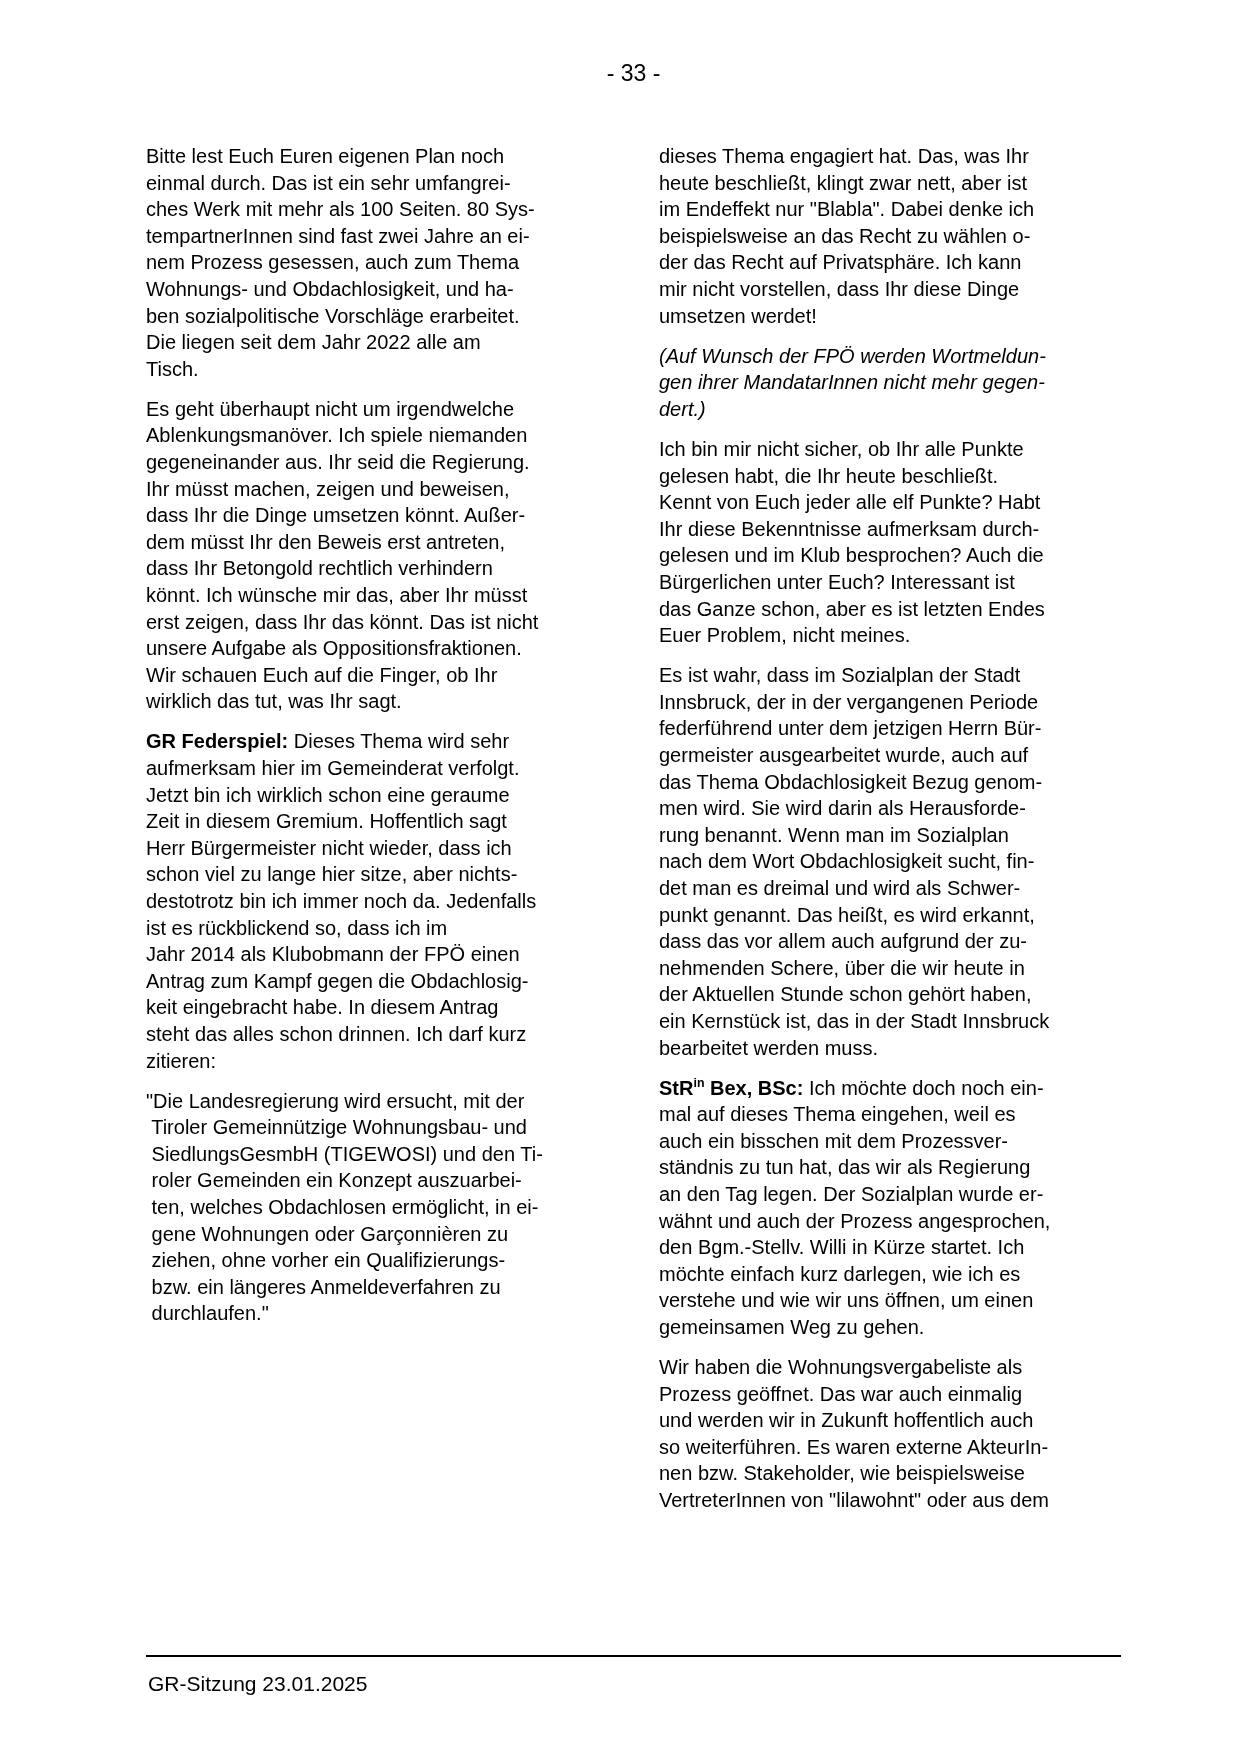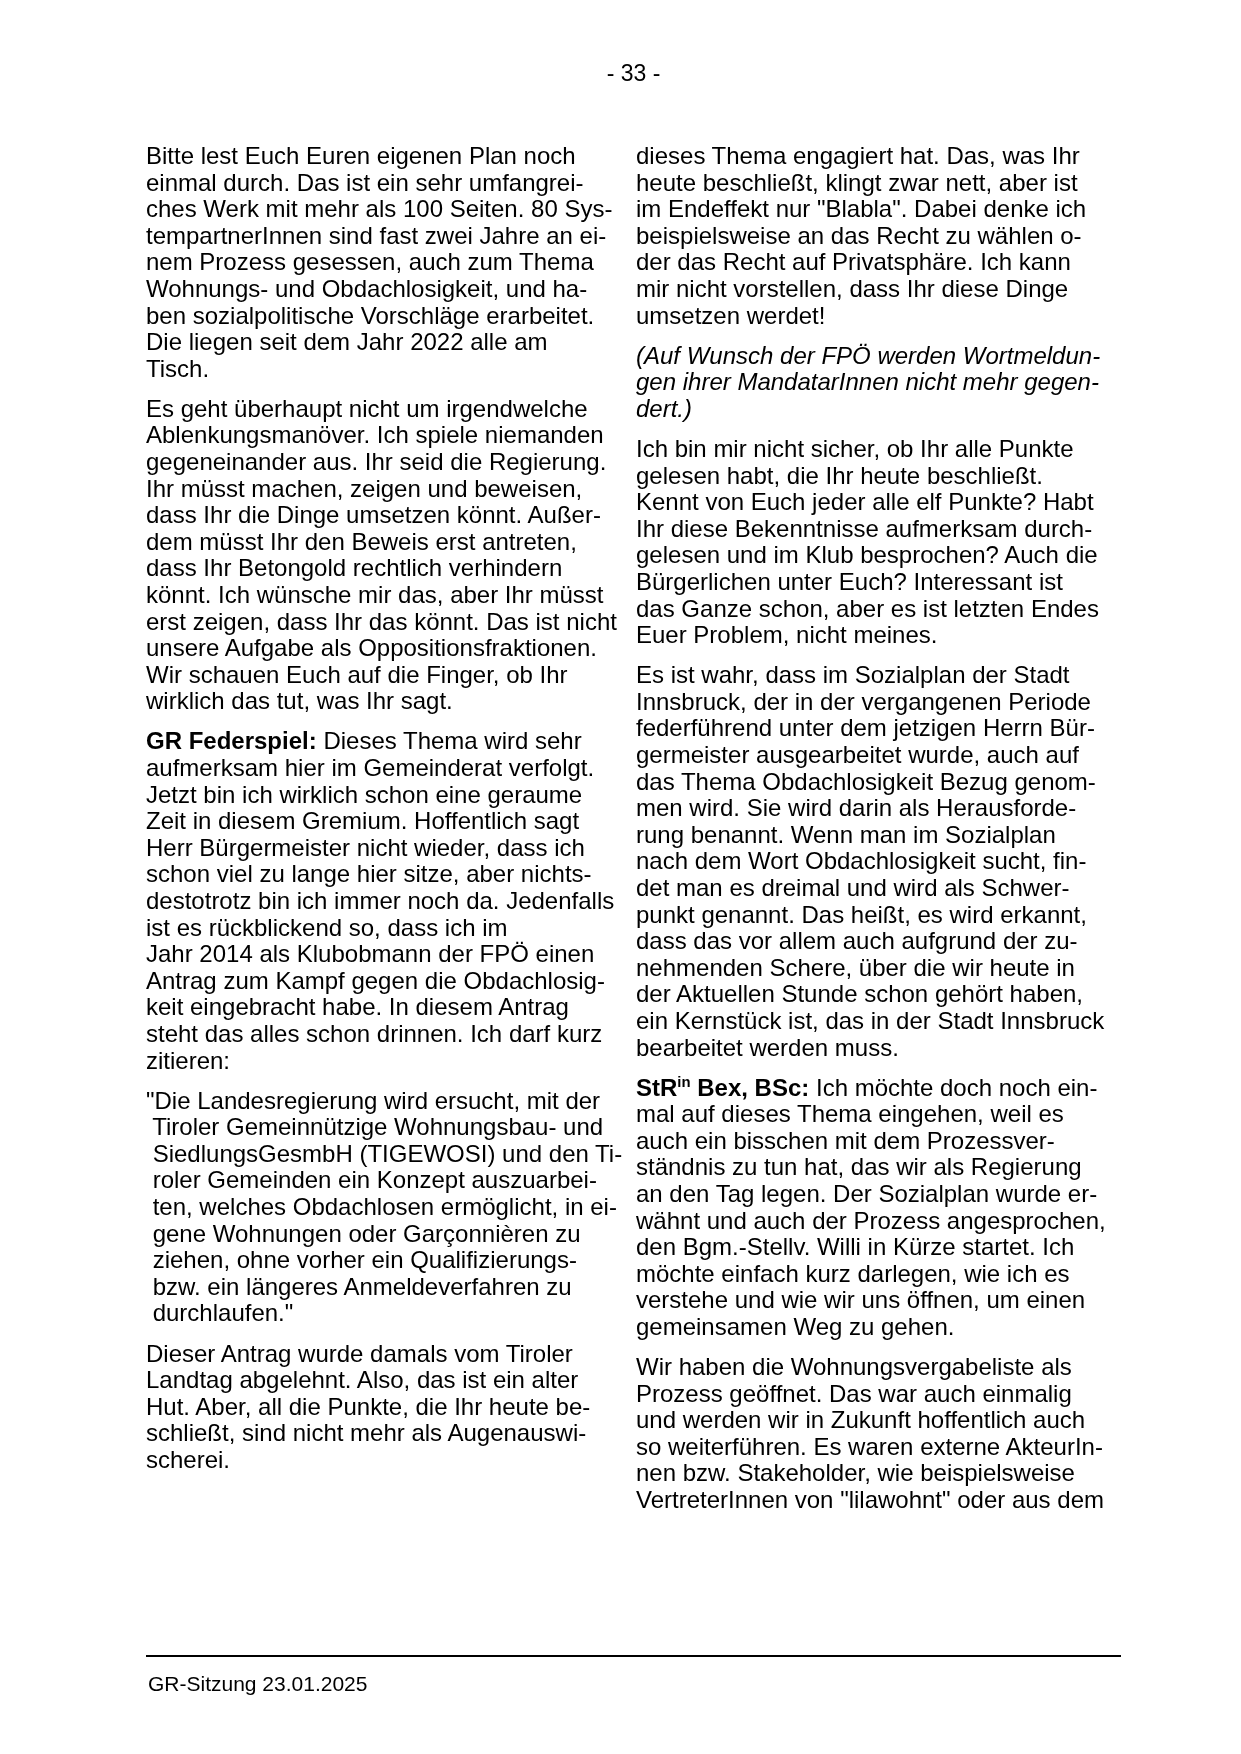--- a/index.html
+++ b/index.html
@@ -17,25 +17,25 @@
     top: 60px;
     left: 146px;
     width: 975px;
     text-align: center;
     font-size: 23px;
     line-height: 26.5px;
   }
   .column {
     position: absolute;
     top: 143px;
-    font-size: 24px;
+    font-size: 20px;
     line-height: 26.6px;
   }
   .col-left  { left: 146px; width: 490px; }
-  .col-right { left: 636px; width: 475px; }
+  .col-right { left: 659px; width: 475px; }
   .para {
     margin: 0 0 13.5px 0;
     white-space: pre;
   }
   .para.italic { font-style: italic; }
   .speaker { font-weight: bold; }
   .sup {
     font-weight: bold;
     font-size: 0.62em;
     vertical-align: super;
@@ -100,25 +100,20 @@
 zitieren:</span></p>
     <p class="para">"Die Landesregierung wird ersucht, mit der
  Tiroler Gemeinnützige Wohnungsbau- und
  SiedlungsGesmbH (TIGEWOSI) und den Ti-
  roler Gemeinden ein Konzept auszuarbei-
  ten, welches Obdachlosen ermöglicht, in ei-
  gene Wohnungen oder Garçonnièren zu
  ziehen, ohne vorher ein Qualifizierungs-
  bzw. ein längeres Anmeldeverfahren zu
  durchlaufen."</p>
-    <p class="para">Dieser Antrag wurde damals vom Tiroler
-Landtag abgelehnt. Also, das ist ein alter
-Hut. Aber, all die Punkte, die Ihr heute be-
-schließt, sind nicht mehr als Augenauswi-
-scherei.</p>
   </div>
 
   <div class="column col-right">
     <p class="para">dieses Thema engagiert hat. Das, was Ihr
 heute beschließt, klingt zwar nett, aber ist
 im Endeffekt nur "Blabla". Dabei denke ich
 beispielsweise an das Recht zu wählen o-
 der das Recht auf Privatsphäre. Ich kann
 mir nicht vorstellen, dass Ihr diese Dinge
 umsetzen werdet!</p>

